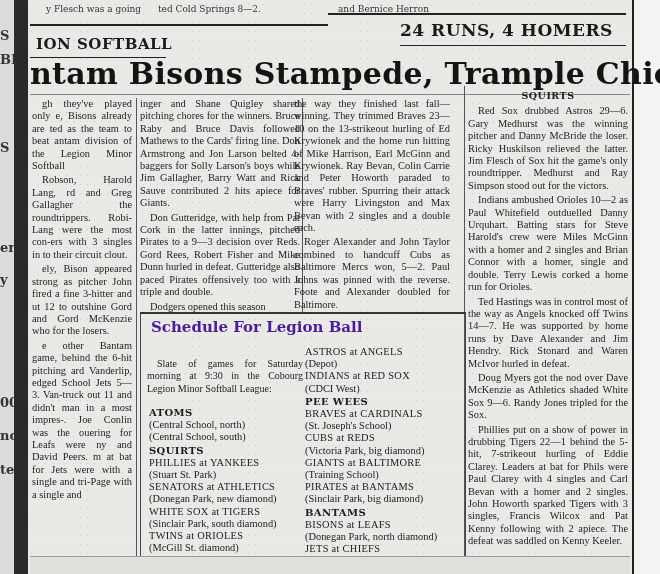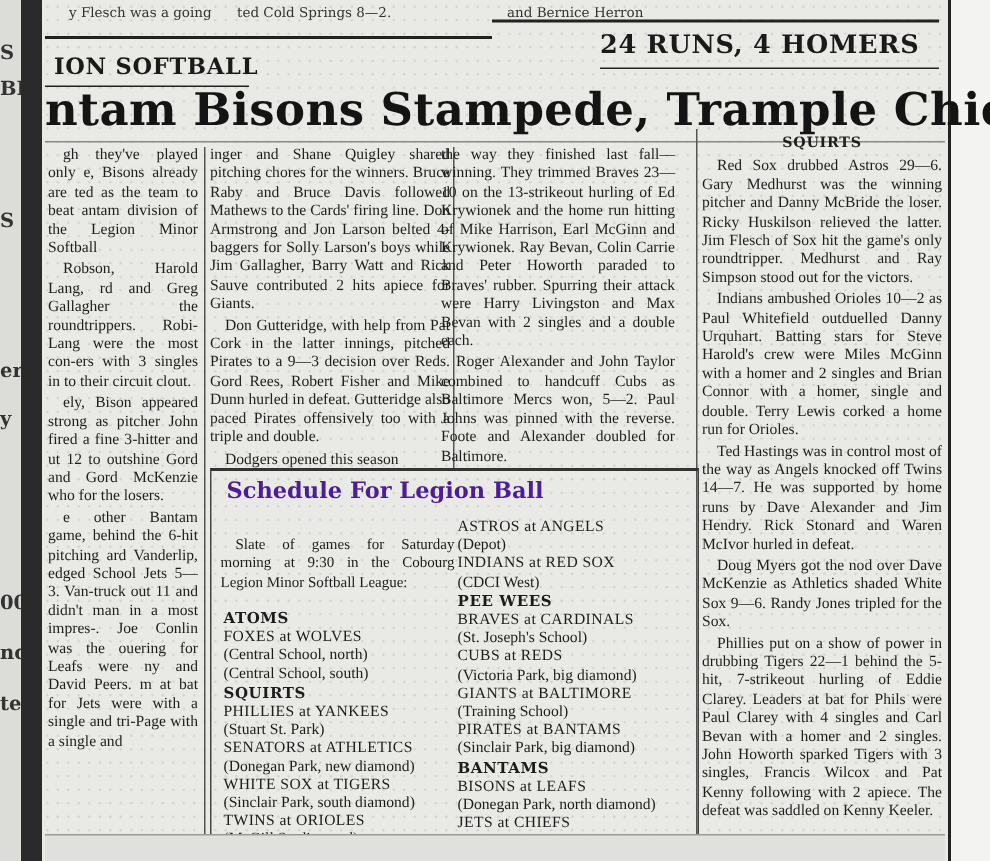--- a/index.html
+++ b/index.html
@@ -106,21 +106,20 @@
   <p>Doug Myers got the nod over Dave McKenzie as Athletics shaded White Sox 9—6. Randy Jones tripled for the Sox.</p>
   <p>Phillies put on a show of power in drubbing Tigers 22—1 behind the 5-hit, 7-strikeout hurling of Eddie Clarey. Leaders at bat for Phils were Paul Clarey with 4 singles and Carl Bevan with a homer and 2 singles. John Howorth sparked Tigers with 3 singles, Francis Wilcox and Pat Kenny following with 2 apiece. The defeat was saddled on Kenny Keeler.</p>
 </div>
 
 <div class="box">
   <div class="box-title">Schedule For Legion Ball</div>
   <div class="box-intro">Slate of games for Saturday morning at 9:30 in the Cobourg Legion Minor Softball League:</div>
 
   <div class="sched sched-left">
     <div class="div-title">ATOMS</div>
-    <div class="match">FOXES at WOLVES</div>
     <div class="venue">(Central School, north)</div>
     <div class="venue">(Central School, south)</div>
     <div class="div-title">SQUIRTS</div>
     <div class="match">PHILLIES at YANKEES</div>
     <div class="venue">(Stuart St. Park)</div>
     <div class="match">SENATORS at ATHLETICS</div>
     <div class="venue">(Donegan Park, new diamond)</div>
     <div class="match">WHITE SOX at TIGERS</div>
     <div class="venue">(Sinclair Park, south diamond)</div>
     <div class="match">TWINS at ORIOLES</div>

